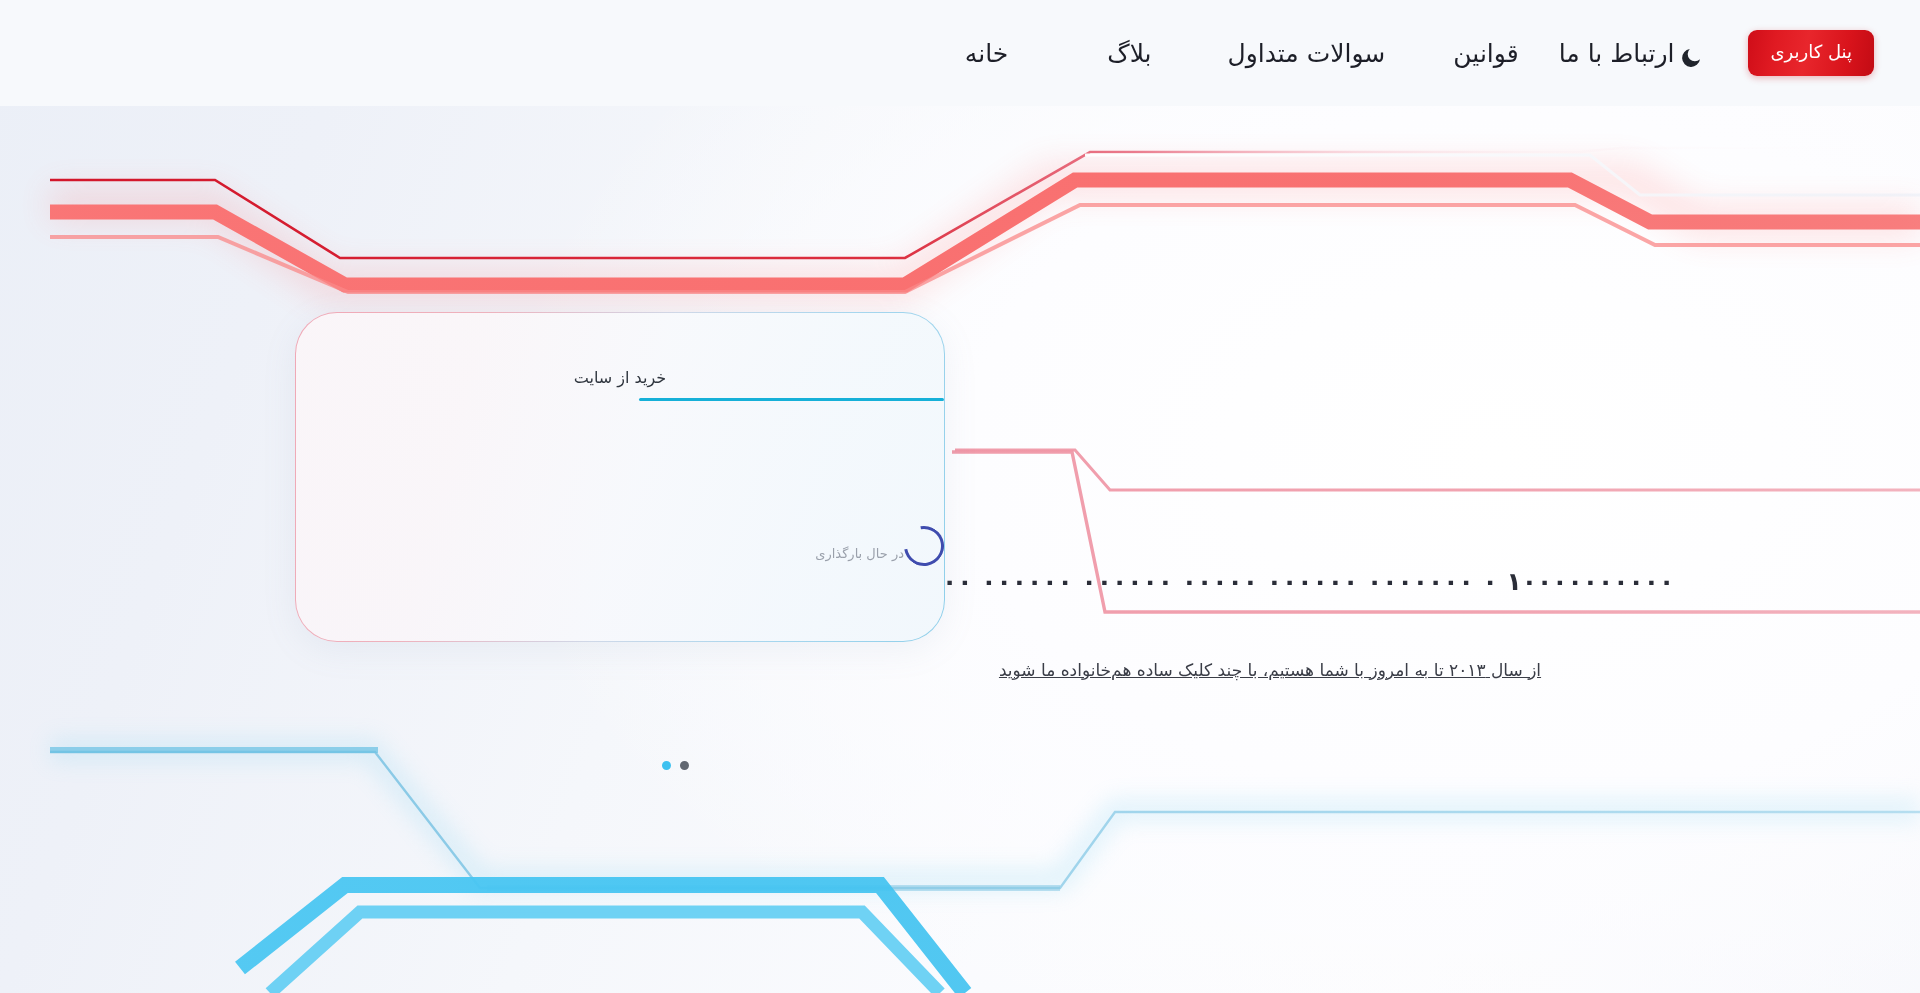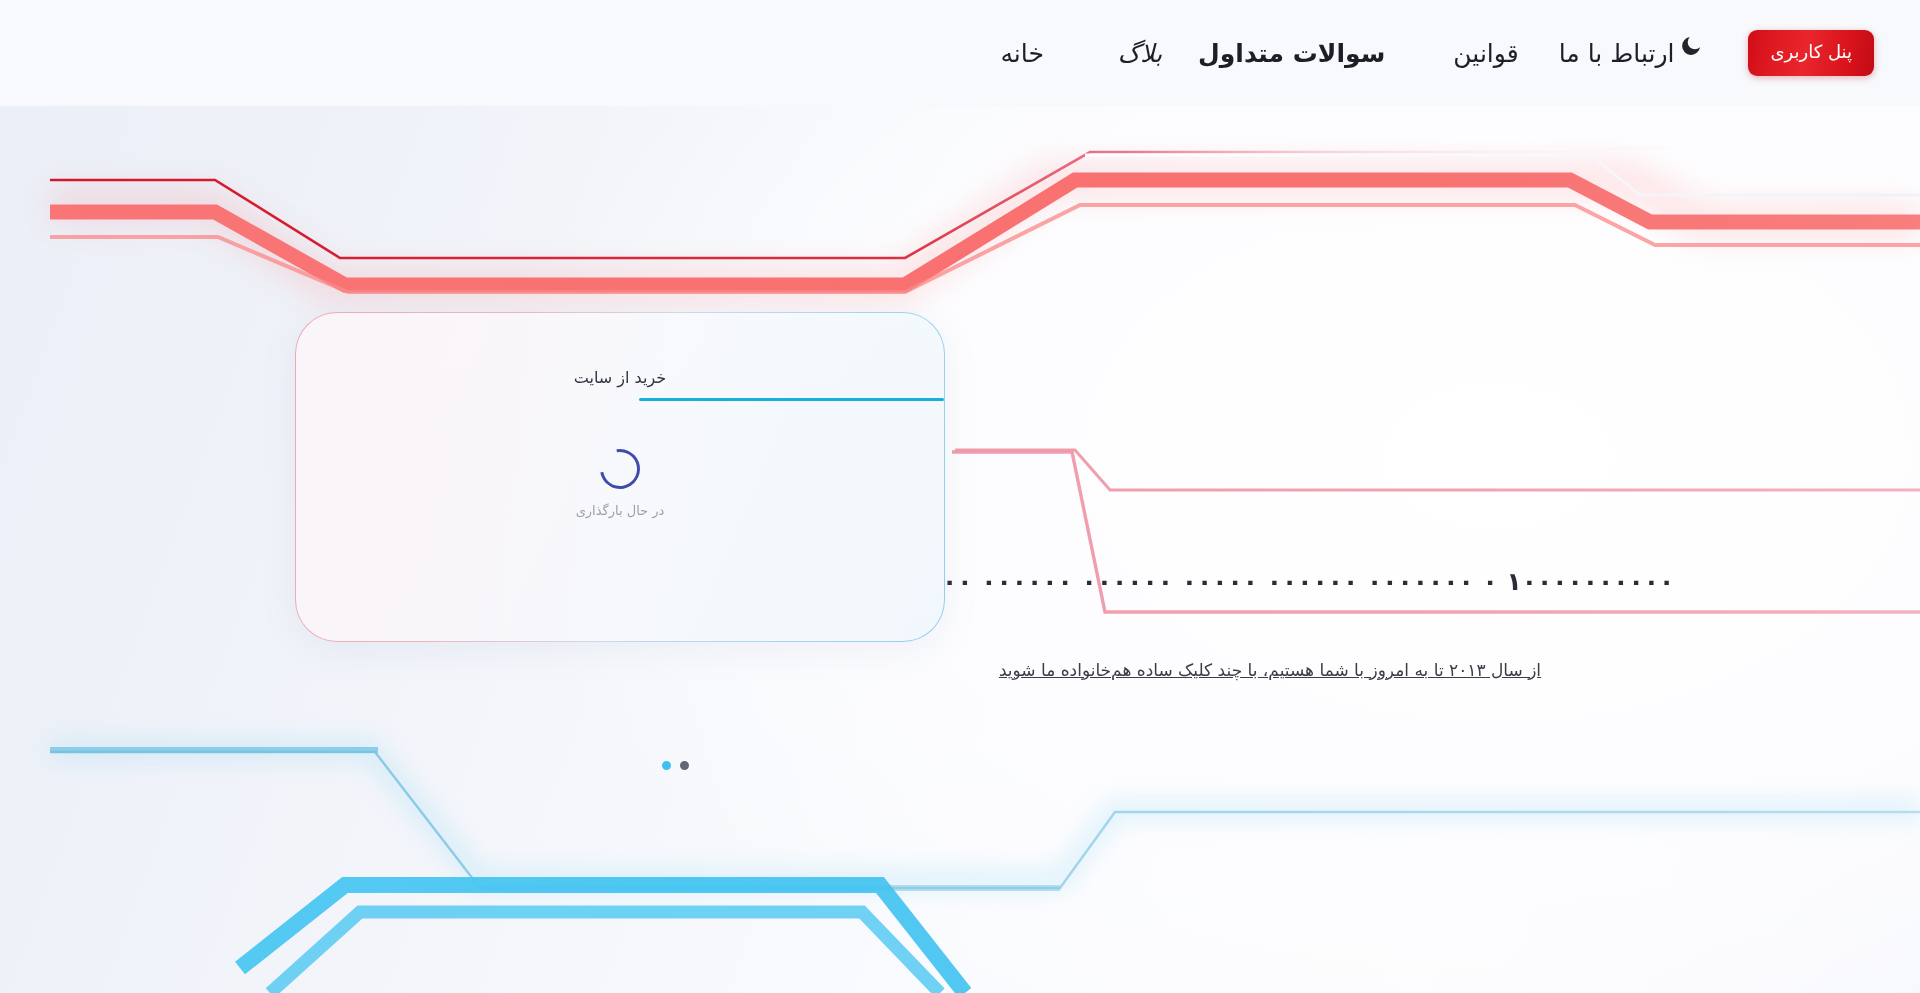--- a/index.html
+++ b/index.html
@@ -52,27 +52,27 @@
     font-size: 25px;
     color: #1d1f28;
     padding: 8px 0;
     margin-left: 0;
     cursor: pointer;
     white-space: nowrap;
     letter-spacing: 0.2px;
   }
   .nav-item:nth-child(1) { margin-left: 40px; }
   .nav-item:nth-child(2) { margin-left: 68px; }
-  .nav-item:nth-child(3) { margin-left: 36px; font-weight: bold; }
-  .nav-item:nth-child(4) { margin-left: 74px; font-style: italic; }
+  .nav-item:nth-child(3) { margin-left: 76px; }
+  .nav-item:nth-child(4) { margin-left: 99px; }
   .nav-item:nth-child(5) { margin-left: 0; }
 
   .header-left {
     display: flex;
-    align-items: flex-start;
+    align-items: flex-end;
     gap: 40px;
     margin-left: 0;
   }
 
   .theme-toggle {
     width: 34px; height: 34px;
     display: flex;
     align-items: center;
     justify-content: center;
     cursor: pointer;
@@ -197,21 +197,20 @@
     right: 0px;
     width: 305px;
     height: 3px;
     background: #16b0d8;
     border-radius: 2px;
   }
 
   .card-body {
     height: 242px;
     display: flex;
-    flex-direction: column;
     align-items: center;
     justify-content: flex-start;
     padding-top: 48px;
   }
 
   .spinner {
     width: 40px;
     height: 40px;
     border: 3px solid transparent;
     border-top-color: #3f4cae;

